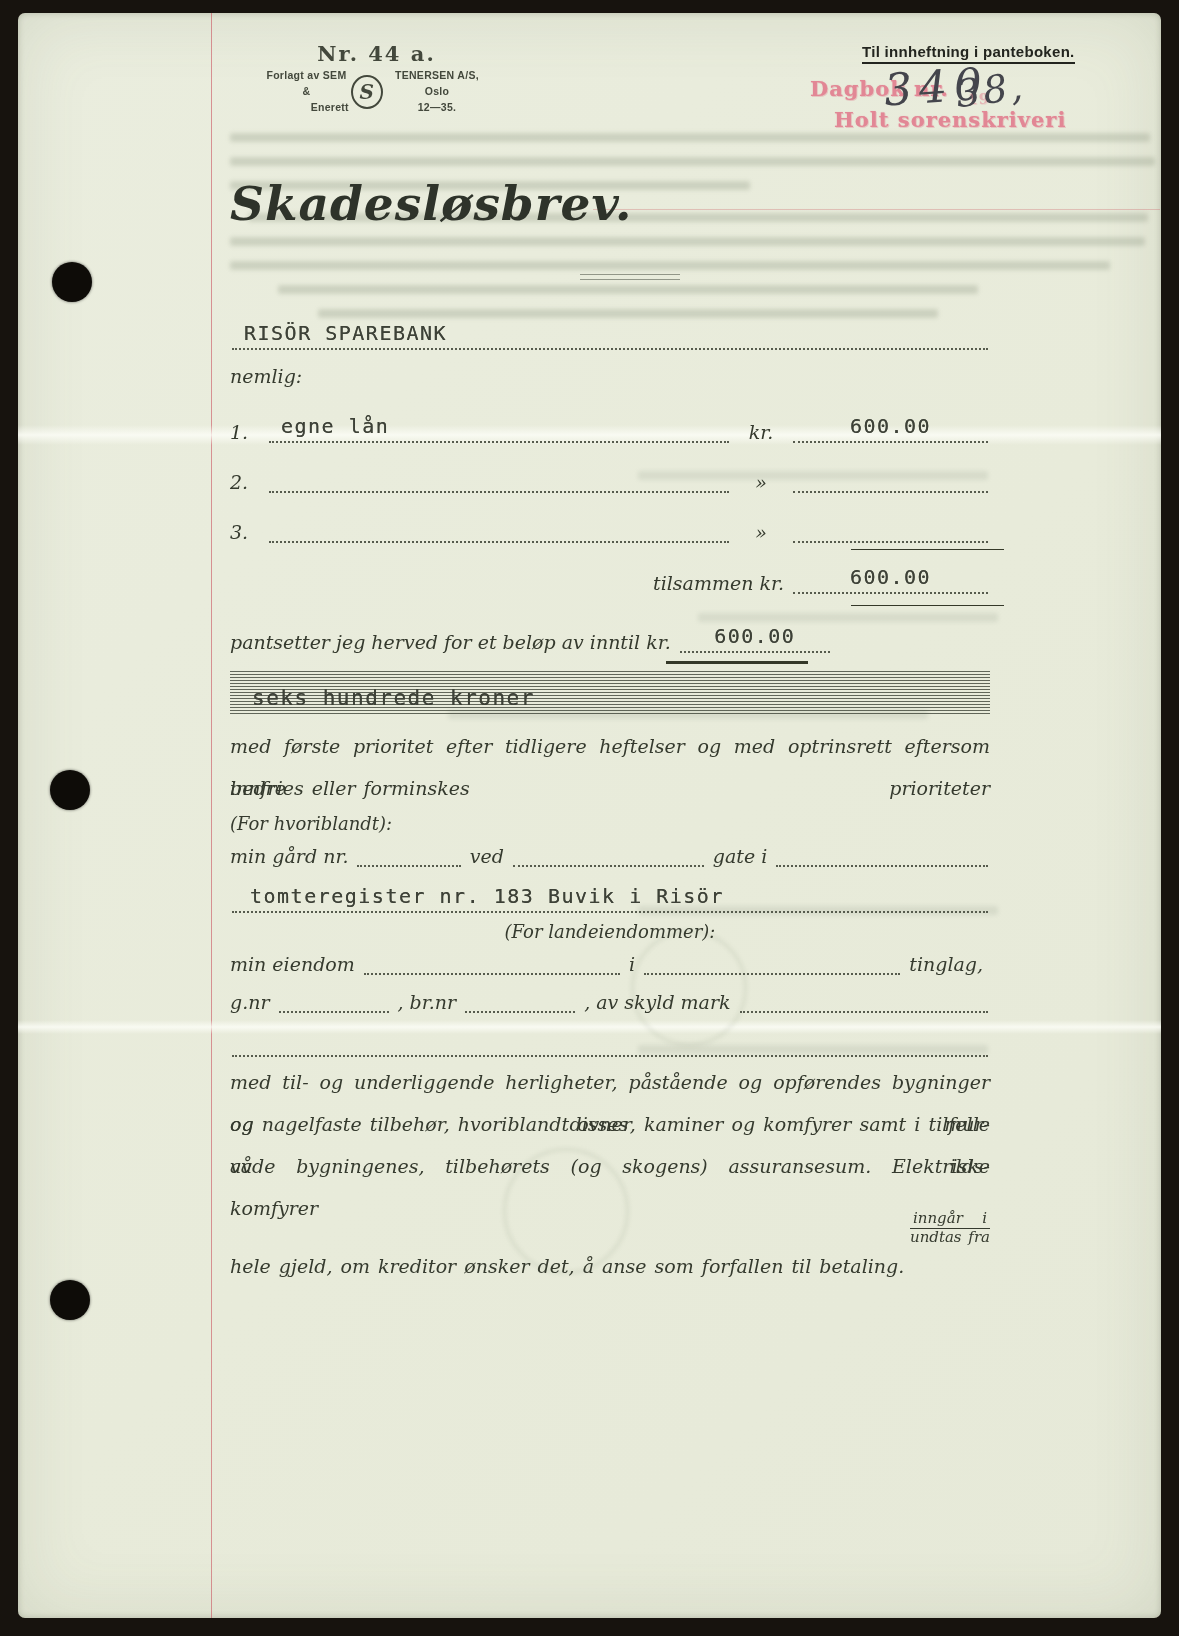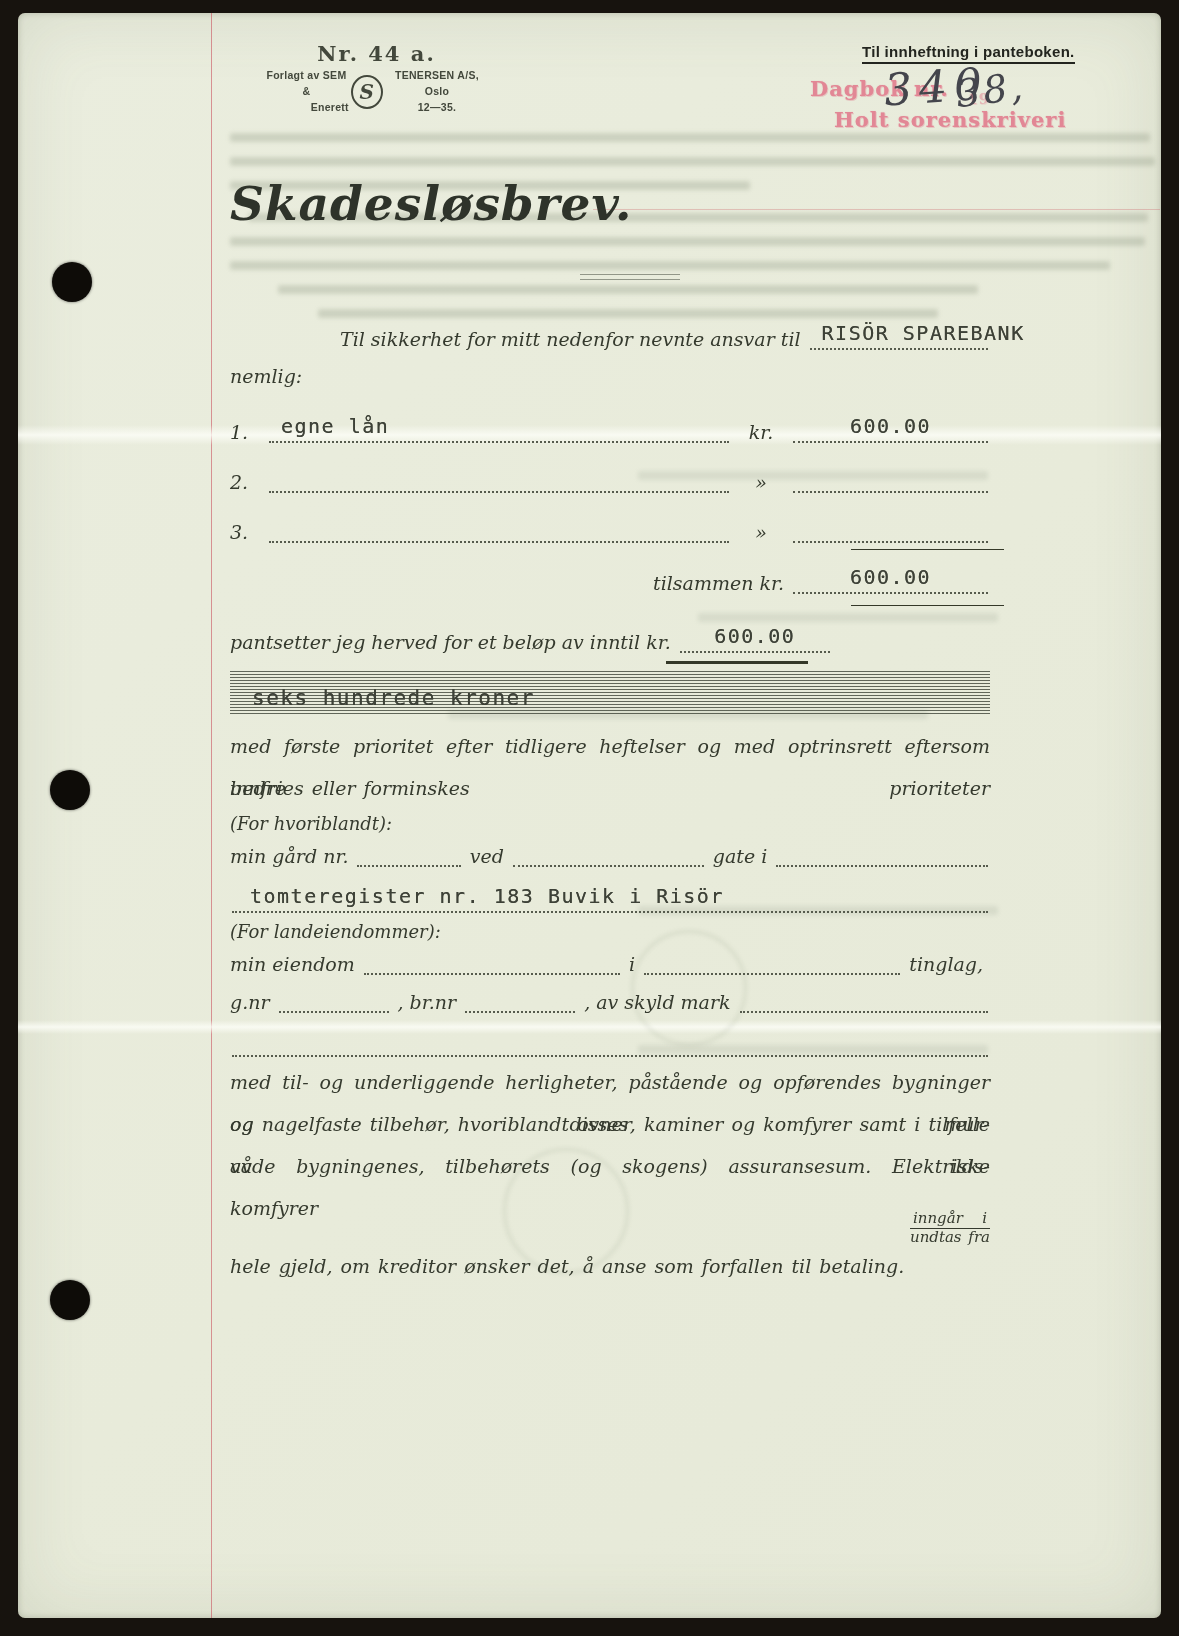--- a/index.html
+++ b/index.html
@@ -129,21 +129,20 @@
   <div class="stamp dagbok">Dagbok nr.</div>
   <div class="hw hw340">340</div>
   <div class="stamp yr19">19</div>
   <div class="hw hw38">38,</div>
   <div class="stamp office">Holt sorenskriveri</div>
 
   <div class="title">Skadesløsbrev.</div>
   <div class="title-rule"></div>
 
   <div class="sec fline" style="top:305px;height:32px;">
-    <span class="prt" style="text-indent:55px;padding-left:55px;">Til sikkerhet for mitt nedenfor nevnte ansvar til</span>
     <span class="fill">
       <span class="typed">RISÖR SPAREBANK</span>
     </span>
   </div>
   <div class="sec prt" style="top:352px;">nemlig:</div>
 
   <div class="sec fline" style="top:392px;height:38px;">
     <span class="prt no">1.</span>
     <span class="fill">
       <span class="typed">egne lån</span>
@@ -208,21 +207,21 @@
     <span class="fill" style="flex:1.85;"></span>
     <span class="prt">gate i</span>
     <span class="fill" style="flex:2.05;"></span>
   </div>
   <div class="sec fline" style="top:866px;height:34px;">
     <span class="fill">
       <span class="typed" style="left:18px;">tomteregister nr. 183 Buvik i Risör</span>
     </span>
   </div>
 
-  <div class="sec prt" style="top:908px;font-size:18px;">(For landeiendommer):</div>
+  <div class="sec prt" style="top:908px;font-size:18px;text-align:center;">(For landeiendommer):</div>
   <div class="sec fline" style="top:934px;height:28px;">
     <span class="prt">min eiendom</span>
     <span class="fill" style="flex:2.3;"></span>
     <span class="prt">i</span>
     <span class="fill" style="flex:2.3;"></span>
     <span class="prt">tinglag,</span>
   </div>
   <div class="sec fline" style="top:972px;height:28px;">
     <span class="prt">g.nr</span>
     <span class="fill" style="flex:0 0 110px;"></span>

